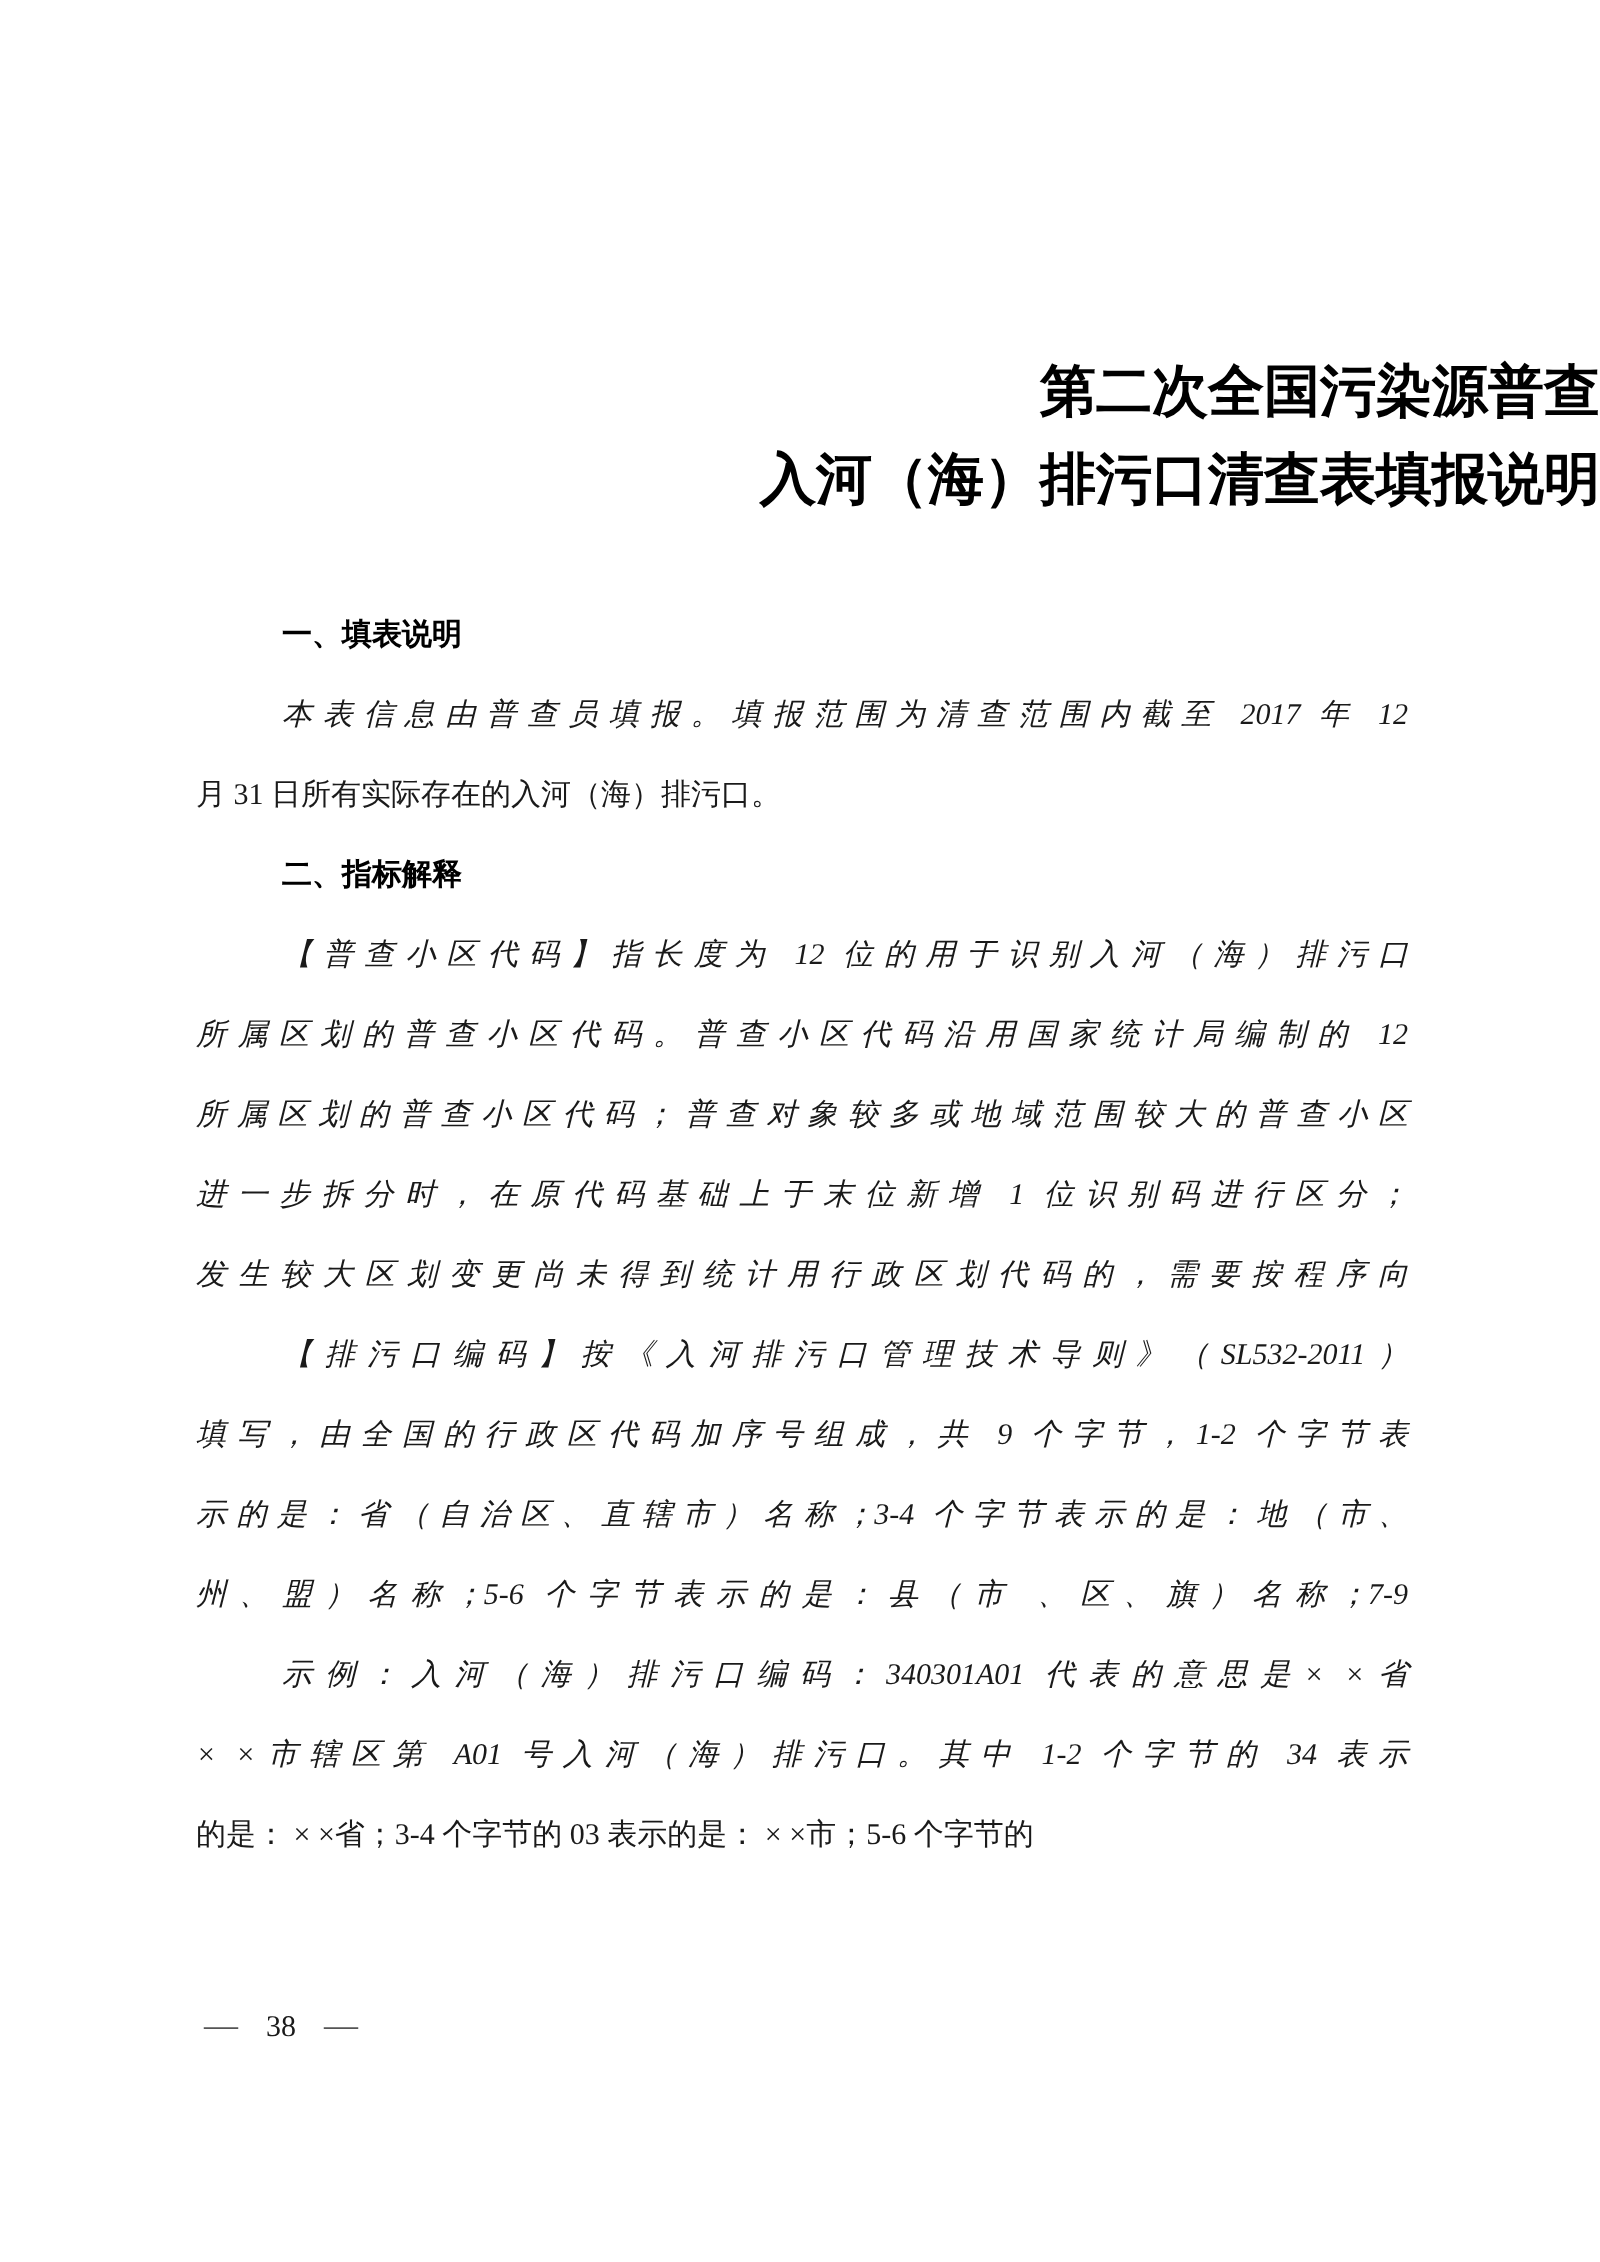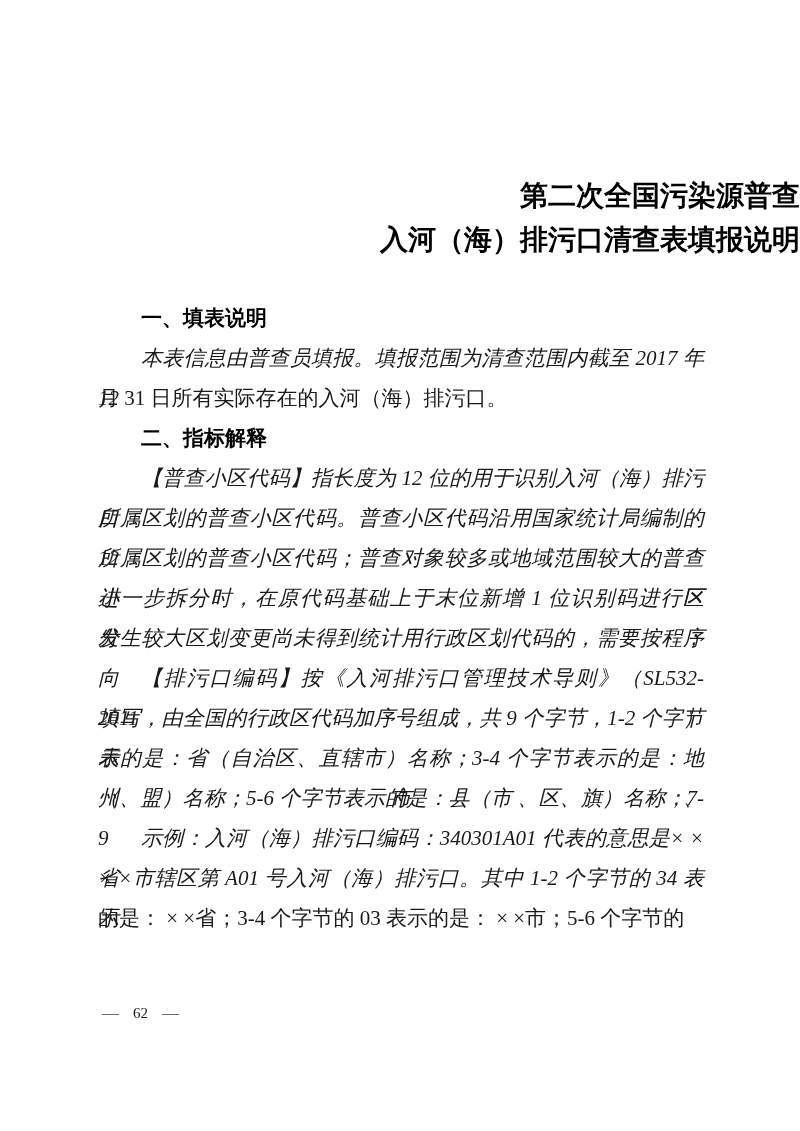--- a/index.html
+++ b/index.html
@@ -26,21 +26,21 @@
     font-size: 28px;
     line-height: 44px;
     color: #000;
   }
   .content {
     position: absolute;
     top: 298px;
     left: 98px;
     width: 606px;
     font-family: "Liberation Serif", "DejaVu Serif", serif;
-    font-size: 21px;
+    font-size: 15px;
     line-height: 40px;
     color: #1a1a1a;
   }
   .line {
     height: 40px;
     overflow: visible;
   }
   .heading {
     font-family: "Liberation Sans", "DejaVu Sans", sans-serif;
     font-weight: bold;
@@ -102,16 +102,16 @@
     <div class="line just">示的是：省（自治区、直辖市）名称；3-4 个字节表示的是：地（市、</div>
     <div class="line just">州、盟）名称；5-6 个字节表示的是：县（市 、区、旗）名称；7-9</div>
 
     <div class="line first just">示例：入河（海）排污口编码：340301A01 代表的意思是× ×省</div>
     <div class="line just">× ×市辖区第 A01 号入河（海）排污口。其中 1-2 个字节的 34 表示</div>
     <div class="line">的是： × ×省；3-4 个字节的 03 表示的是： × ×市；5-6 个字节的</div>
 
   </div>
 
   <div class="footer">
-    <span>—</span><span class="num">62</span><span>—</span>
+    <span>—</span><span class="num">38</span><span>—</span>
   </div>
 
 </div>
 
 </body></html>

